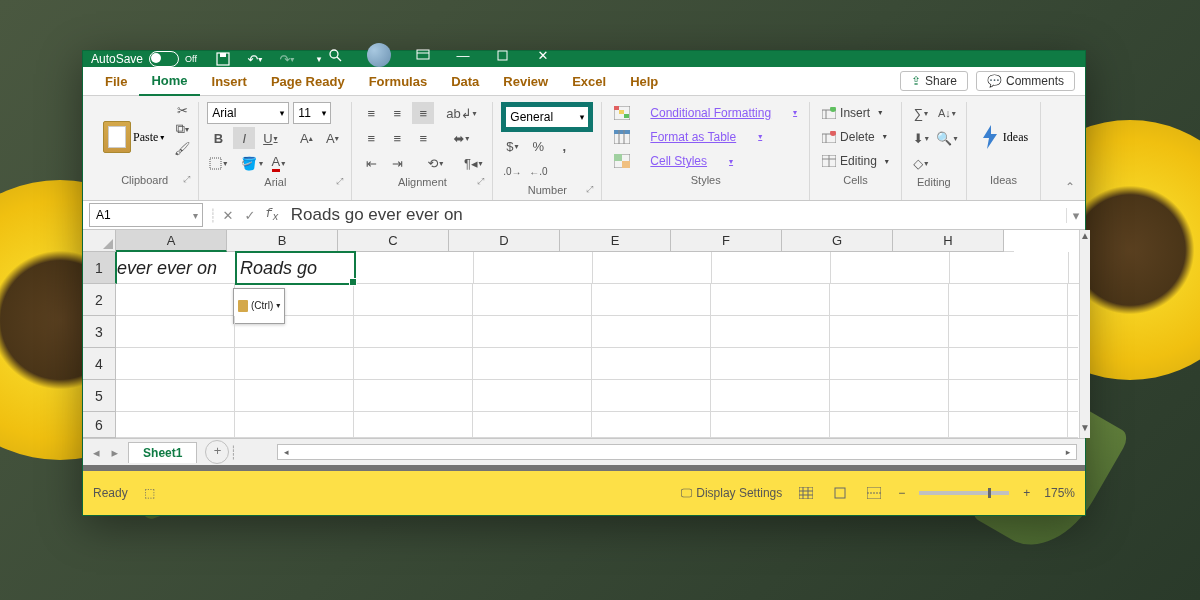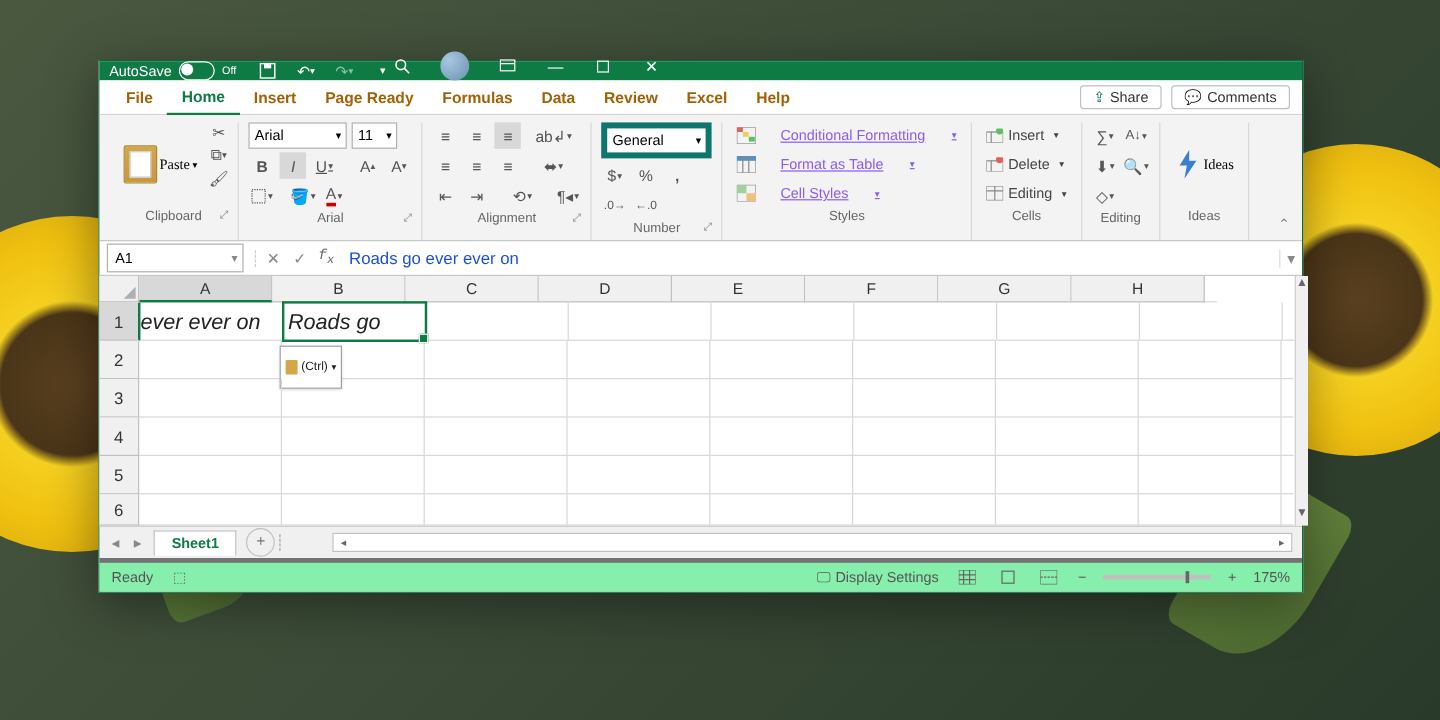--- a/index.html
+++ b/index.html
@@ -45,21 +45,21 @@
 .style-btn{display:flex;align-items:center;gap:20px;padding:2px 4px;cursor:pointer;font-size:12px;color:#8b5cf6;text-decoration:underline;}
 .style-ico{width:16px;height:14px;}
 .cells-btn{display:flex;align-items:center;gap:4px;padding:1px 4px;cursor:pointer;font-size:12px;color:#444;}
 .ideas-icon{width:22px;height:26px;color:#3a80d0;}
 .collapse-ribbon{position:absolute;right:10px;bottom:6px;font-size:12px;color:#888;cursor:pointer;}
 .formula-bar{height:28px;background:#fff;display:flex;align-items:center;border-bottom:1px solid #c8c8c8;}
 .name-box{width:100px;height:22px;border:1px solid #b0b0b0;margin:0 6px;padding:0 6px;font-size:12px;display:flex;align-items:center;position:relative;}
 .name-box::after{content:"▾";position:absolute;right:4px;font-size:10px;color:#888;}
 .fb-btn{width:22px;text-align:center;color:#888;cursor:pointer;}
 .fx{font-style:italic;font-size:12px;color:#666;font-family:Liberation Mono, monospace;}
-.formula-input{flex:1;padding:0 8px;font-size:14px;color:#1d4ed8;}
+.formula-input{flex:1;padding:0 8px;font-size:17px;color:#404040;}
 .fb-expand{width:18px;text-align:center;color:#888;cursor:pointer;border-left:1px solid #ddd;}
 .grid-area{display:flex;background:#fff;}
 .grid-main{flex:1;position:relative;}
 .col-headers{display:flex;height:22px;}
 .corner{width:32px;background:#f0f0f0;border-right:1px solid #c0c0c0;border-bottom:1px solid #c0c0c0;position:relative;}
 .corner::after{content:"";position:absolute;right:2px;bottom:2px;border-left:10px solid transparent;border-bottom:10px solid #b0b0b0;}
 .col-h{flex:0 0 110px;background:#f0f0f0;border-right:1px solid #c0c0c0;border-bottom:1px solid #c0c0c0;text-align:center;font-size:13px;color:#333;line-height:22px;}
 .col-h.sel{background:#d8d8d8;border-bottom:2px solid #0f7b44;}
 .row{display:flex;height:32px;}
 .row-h{width:32px;background:#f0f0f0;border-right:1px solid #c0c0c0;border-bottom:1px solid #c0c0c0;text-align:center;font-size:14px;color:#333;line-height:32px;}
@@ -72,21 +72,21 @@
 .vscroll{width:18px;background:#f0f0f0;border-left:1px solid #d0d0d0;position:relative;}
 .vscroll .arrow{height:16px;text-align:center;font-size:10px;color:#666;cursor:pointer;}
 .sheet-bar{height:26px;background:#f0f0f0;display:flex;align-items:center;border-top:1px solid #c8c8c8;}
 .sheet-nav{display:flex;gap:12px;padding:0 10px;color:#888;}
 .sheet-tab{background:#fff;border:1px solid #c0c0c0;border-bottom:none;padding:3px 14px;font-size:12px;font-weight:600;color:#0f7b44;}
 .add-sheet{width:22px;height:22px;border:1px solid #c0c0c0;border-radius:50%;margin-left:8px;text-align:center;line-height:20px;color:#777;cursor:pointer;}
 .hscroll{flex:1;margin:0 8px 0 40px;height:14px;background:#fff;border:1px solid #c0c0c0;position:relative;display:flex;align-items:center;}
 .hscroll .harrow{width:16px;text-align:center;font-size:9px;color:#666;cursor:pointer;}
 .hscroll .htrack{flex:1;position:relative;}
 .hscroll .hthumb{position:absolute;left:0;width:60%;top:1px;bottom:1px;background:#d0d0d0;}
-.status-bar{height:24px;background:#86efac;display:flex;align-items:center;padding:0 10px;font-size:12px;color:#555;border-top:4px solid #737373;}
+.status-bar{height:24px;background:#fde047;display:flex;align-items:center;padding:10px 10px;font-size:12px;color:#555;border-top:6px solid #737373;}
 .status-right{margin-left:auto;display:flex;align-items:center;gap:14px;}
 .view-btn{width:20px;height:16px;display:flex;align-items:center;justify-content:center;cursor:pointer;color:#666;}
 .zoom-slider{width:90px;height:4px;background:#c0c0c0;position:relative;}
 .zoom-slider::after{content:"";position:absolute;right:18px;top:-3px;width:3px;height:10px;background:#666;}
 svg{display:block;}
 .row.short{height:26px;}
 .row.short .row-h{line-height:26px;}
 .grid-right-gap{flex:0 0 10px;border-bottom:1px solid #d8d8d8;}
 </style>
 </head>

